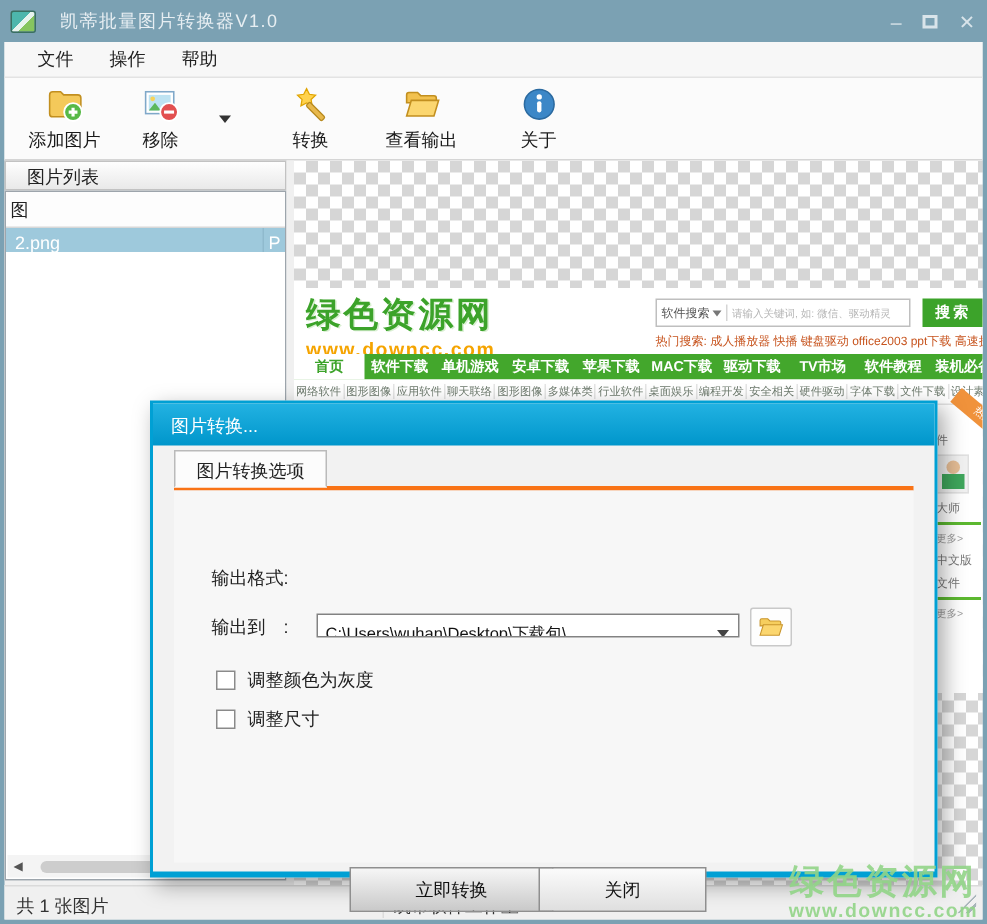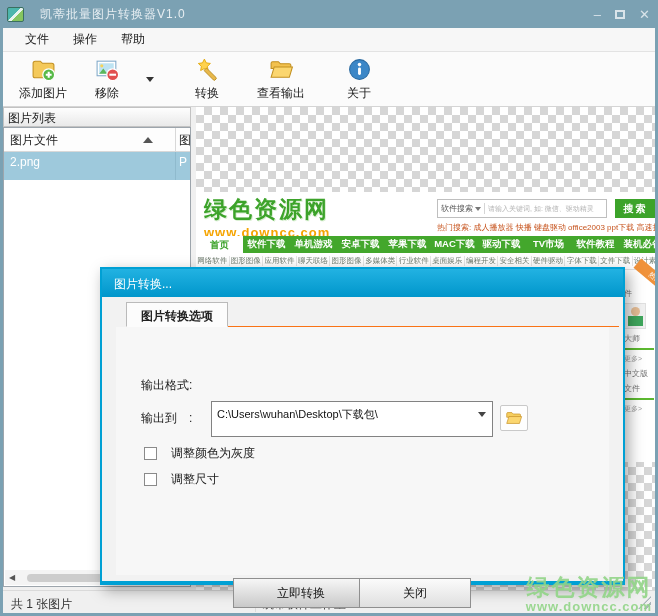--- a/index.html
+++ b/index.html
@@ -22,27 +22,27 @@
 
   .toolbar { position:absolute; left:0; top:24px; width:652px; height:55px; background:#FBFBFB; border-bottom:1px solid #D5D5D5; display:flex; align-items:center; padding-left:8px; }
   .tbtn { width:64px; height:48px; display:flex; flex-direction:column; align-items:center; justify-content:center; gap:3px; }
   .tbtn svg { width:25px; height:25px; }
   .tbtn .lbl { font-size:12px; color:#1a1a1a; white-space:nowrap; }
   .tb-drop { width:22px; height:48px; display:flex; align-items:center; justify-content:center; }
   .tri-down { width:0; height:0; border-left:4px solid transparent; border-right:4px solid transparent; border-top:5px solid #333; }
 
   
   .panel { position:absolute; left:0; top:79px; width:188px; height:483px; }
-  .panel-header { height:20px; background:linear-gradient(#FEFEFE,#E9E9E9); border:1px solid #C2C2C2; font-size:12px; color:#222; padding:2px 4px; }
+  .panel-header { height:20px; background:linear-gradient(#FEFEFE,#E9E9E9); border:1px solid #C2C2C2; font-size:12px; color:#222; padding:2px 14px; }
   .listview { position:absolute; left:0; top:20px; width:188px; height:460px; background:#fff; border:1px solid #9DA5AC; overflow:hidden; }
   .lv-head { display:flex; height:24px; border-bottom:1px solid #D8D8D8; background:#FDFDFD; }
   .lv-col1 { width:172px; border-right:1px solid #D8D8D8; font-size:12px; color:#222; padding:4px 6px; position:relative; }
   .sort-up { position:absolute; right:22px; top:9px; width:0; height:0; border-left:5px solid transparent; border-right:5px solid transparent; border-bottom:6px solid #555; }
   .lv-col2 { flex:1; font-size:12px; color:#222; padding:4px 3px; overflow:hidden; white-space:nowrap; }
-  .lv-row { display:flex; height:28px; background:#9EC9DC; color:#fff; }
+  .lv-row { display:flex; height:16px; background:#9EC9DC; color:#fff; }
   .lv-row .c1 { width:172px; font-size:12px; padding:3px 6px; border-right:1px solid #8FBACD; }
   .lv-row .c2 { flex:1; font-size:12px; padding:3px 3px; overflow:hidden; }
   .hscroll { position:absolute; left:1px; bottom:1px; width:184px; height:15px; background:#F4F4F4; display:flex; align-items:center; }
   .hs-arrow { width:14px; text-align:center; font-size:8px; color:#555; }
   .hs-thumb { width:104px; height:8px; background:#CDCDCD; border-radius:4px; margin-left:8px; }
 
   .splitter { position:absolute; left:188px; top:79px; width:5px; height:483px; background:#F0F0F0; }
 
   
   .preview { position:absolute; left:193px; top:79px; width:459px; height:483px; overflow:hidden;
@@ -78,29 +78,29 @@
   .sb-studio { position:absolute; left:259px; top:5px; font-size:12px; color:#333; }
 
   .grip { position:absolute; right:4px; bottom:4px; width:13px; height:13px;
           background:repeating-linear-gradient(135deg, transparent 0 3px, #A8B4BA 3px 5px); clip-path:polygon(100% 0,100% 100%,0 100%); }
 
   
   .dialog { position:absolute; left:100px; top:267px; width:525px; height:318px; background:#F2F2F2;
             border:2px solid #00A0D4; border-bottom:4px solid #00A0D4; box-shadow:4px 5px 14px rgba(0,0,0,.35); z-index:10; }
   .dlg-title { position:absolute; left:0; top:0; width:521px; height:28px; background:linear-gradient(#22B2E2,#0096CB); color:#fff; font-size:12px; padding:7px 0 0 12px; }
   .dlg-body { position:absolute; left:0; top:28px; width:521px; height:284px; }
-  .tabstrip { position:absolute; left:24px; top:6px; width:493px; height:24px; border-bottom:1px solid #f97316;font-weight:bold; }
+  .tabstrip { position:absolute; left:14px; top:6px; width:493px; height:24px; border-bottom:3px solid #f97316; }
   .tab { position:absolute; left:0; bottom:-1px; height:25px; background:#FCFCFC; border:1px solid #BABABA; border-bottom:1px solid #FCFCFC; font-size:12px; color:#222; padding:5px 14px; }
   .tabpage { position:absolute; left:14px; top:30px; width:493px; height:248px; background:#F7F7F7; }
   .f-label { position:absolute; font-size:12px; color:#222; }
   .combo { position:absolute; height:24px; background:#fff; border:1px solid #828282; font-size:11px; color:#111; padding:5px 20px 0 5px; white-space:nowrap; overflow:hidden; }
   .combo .arr { position:absolute; right:6px; top:9px; width:0; height:0; border-left:4px solid transparent; border-right:4px solid transparent; border-top:5px solid #444; }
   .browse { position:absolute; left:384px; top:78px; width:28px; height:26px; background:#FEFEFE; border:1px solid #C9C9C9; border-radius:2px; display:flex; align-items:center; justify-content:center; }
   .browse svg { width:18px; height:16px; }
-  .cbrow { position:absolute; left:28px; display:flex; align-items:center; gap:14px; }
+  .cbrow { position:absolute; left:28px; display:flex; align-items:center; gap:8px; }
   .cbox { width:13px; height:13px; background:#fff; border:1px solid #8a8a8a; }
   .cbl { font-size:12px; color:#222; }
   .dbtn { position:absolute; top:281px; height:30px; border:1px solid #8F8F8F; font-size:12px; color:#111; text-align:center; line-height:28px; }
   .dbtn.primary { left:131px; width:136px; background:linear-gradient(#F6F6F6,#C9C9C9); }
   .dbtn.secondary { left:257px; width:112px; background:linear-gradient(#FBFBFB,#DFDFDF); }
 
   
   .watermark { position:absolute; right:6px; bottom:2px; text-align:center; z-index:30; opacity:.9; pointer-events:none; }
   .wm1 { font-size:23px; font-weight:bold; color:#92D588; letter-spacing:2px; line-height:24px; }
   .wm2 { font-size:13px; font-weight:bold; color:#92D588; letter-spacing:1px; }
@@ -175,21 +175,20 @@
             <rect x="10.6" y="10" width="2.8" height="7.2" rx="1.3" fill="#fff"></rect>
           </svg>
         <span class="lbl">关于</span>
       </div>
     </div>
 
     <div class="panel">
       <div class="panel-header">图片列表</div>
       <div class="listview">
         <div class="lv-head">
-          <div class="lv-col1"><span>图片文件</span><span class="sort-up"></span></div>
           <div class="lv-col2">图</div>
         </div>
         <div class="lv-row">
           <div class="c1">2.png</div>
           <div class="c2">P</div>
         </div>
         <div class="hscroll">
           <span class="hs-arrow">◀</span>
           <span class="hs-thumb"></span>
         </div>
@@ -265,21 +264,21 @@
 
   <div class="dialog">
     <div class="dlg-title">图片转换...</div>
     <div class="dlg-body">
       <div class="tabstrip">
         <span class="tab">图片转换选项</span>
       </div>
       <div class="tabpage">
         <span class="f-label" style="left:25px; top:50px;">输出格式:</span>
         <span class="f-label" style="left:25px; top:83px;">输出到　:</span>
-        <div class="combo" style="left:95px; top:74px; width:282px; height:36px;">
+        <div class="combo" style="left:95px; top:82px; width:282px; height:16px;">
           <span>C:\Users\wuhan\Desktop\下载包\</span>
           <span class="arr" style="top:10px;"></span>
         </div>
         <div class="browse">
           <svg viewBox="0 0 24 22">
               <path d="M2 5 q0-1.5 1.5-1.5 h5.5 l2 2 h8.5 q1.5 0 1.5 1.5 v3 H2 z" fill="#F6CE5E" stroke="#C9952C"></path>
               <path d="M2 18.5 l3-9.5 h17.5 l-3 9.5 z" fill="#FBD66F" stroke="#C9952C"></path>
             </svg>
         </div>
         <div class="cbrow" style="top:118px;">

